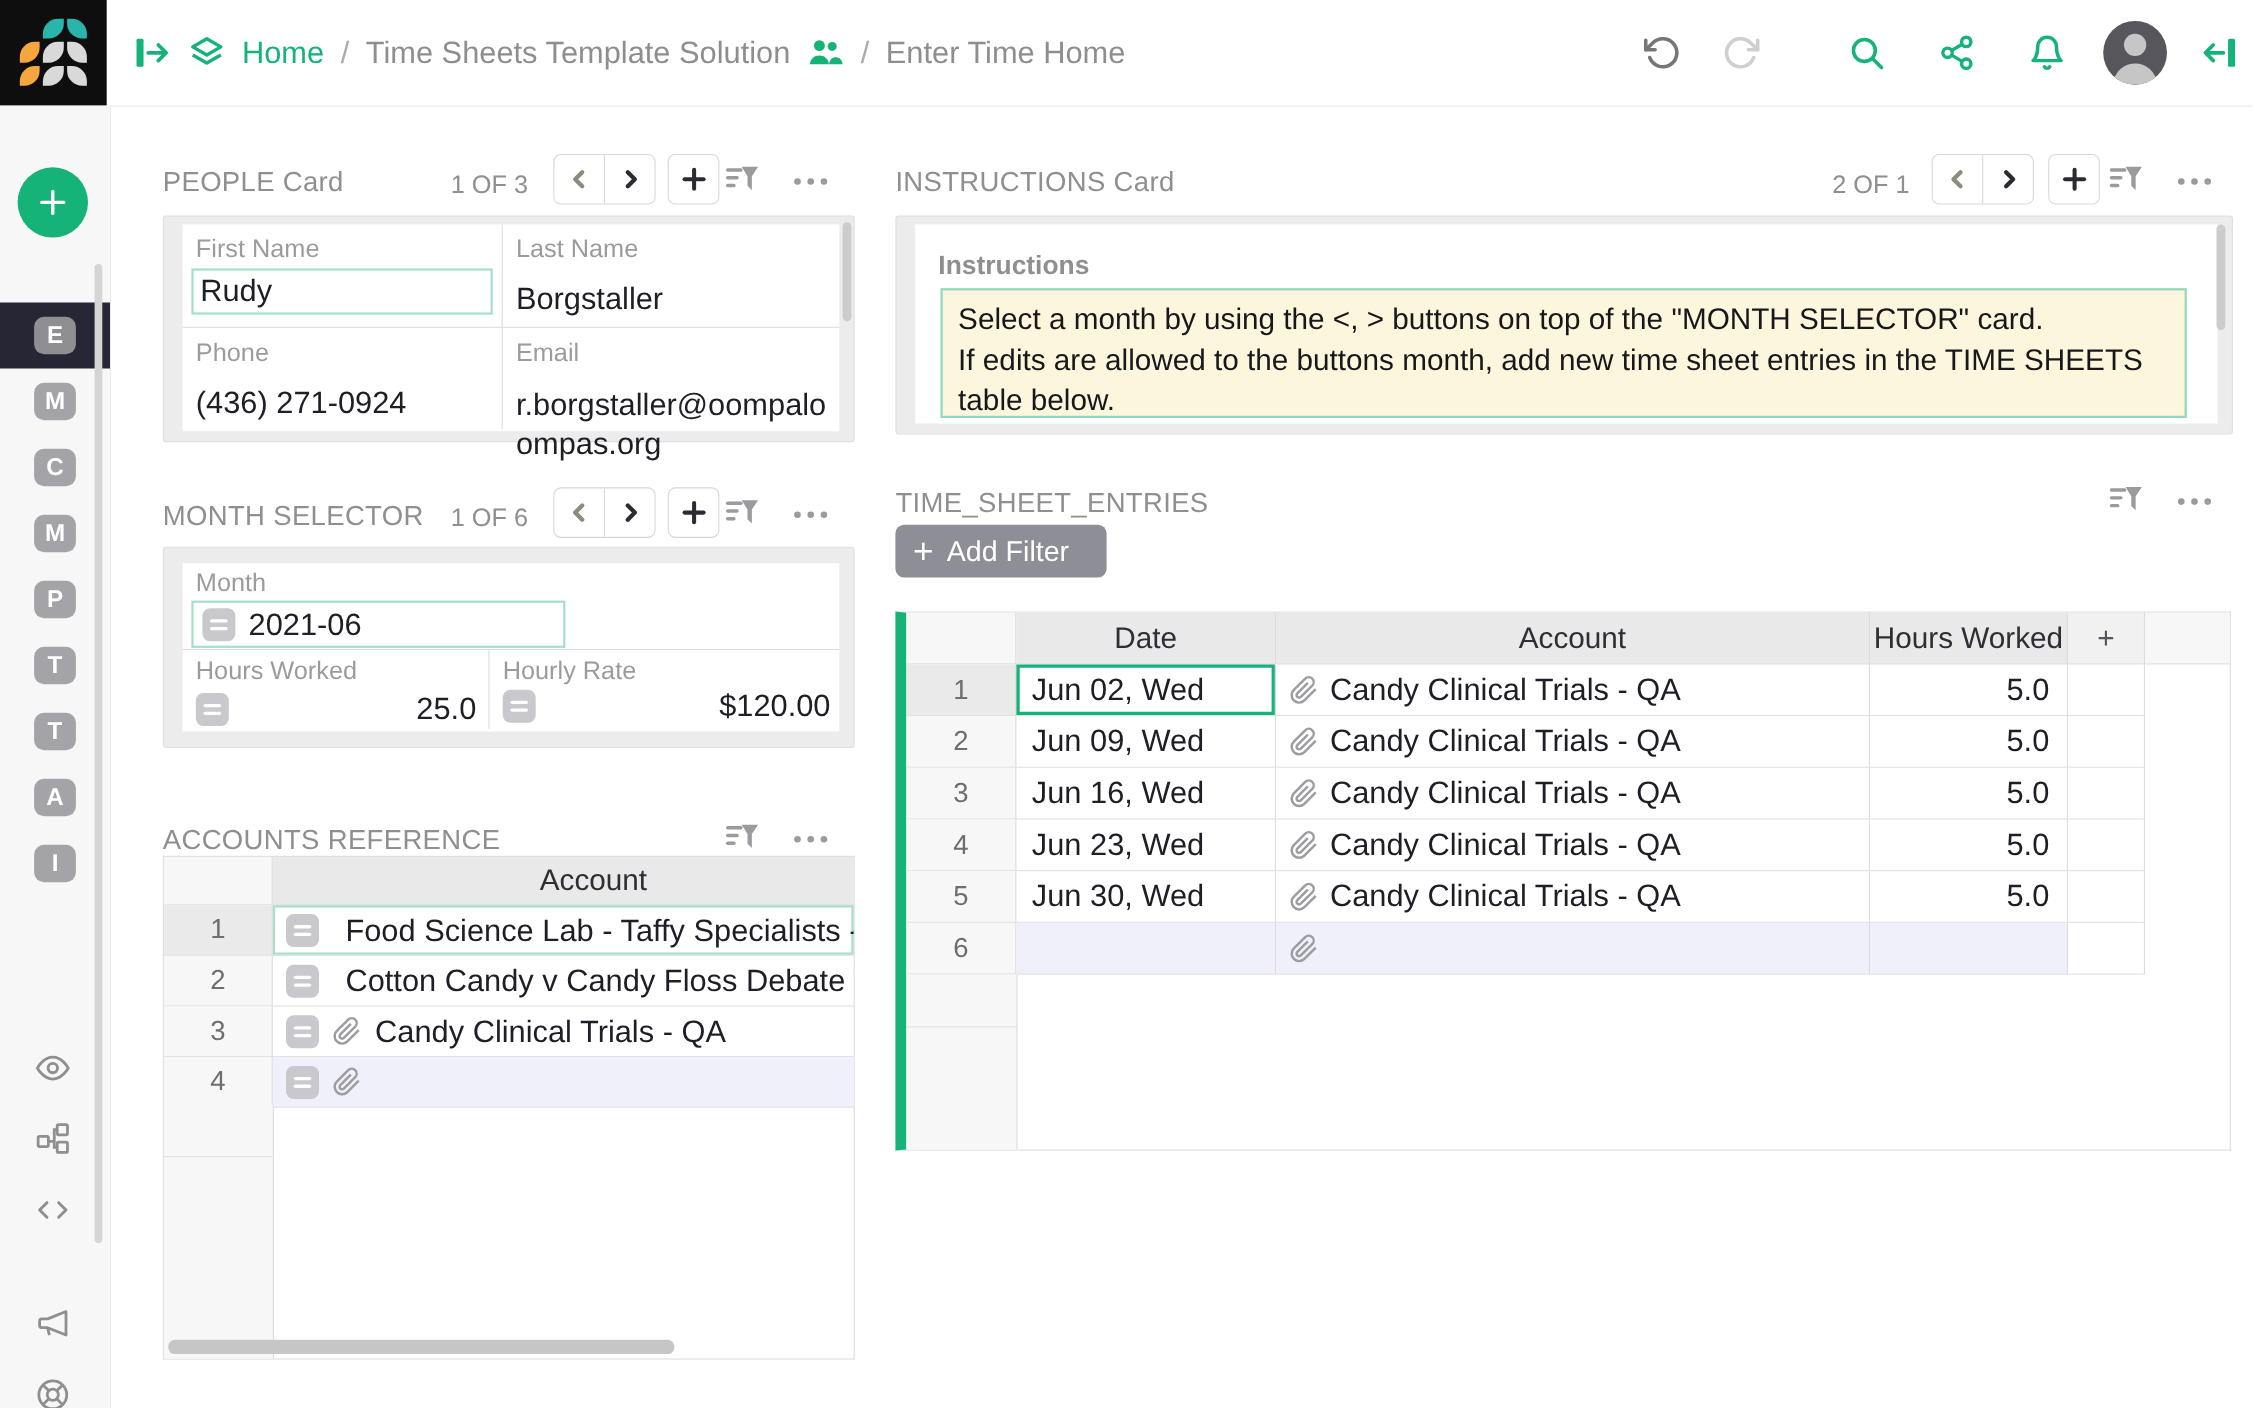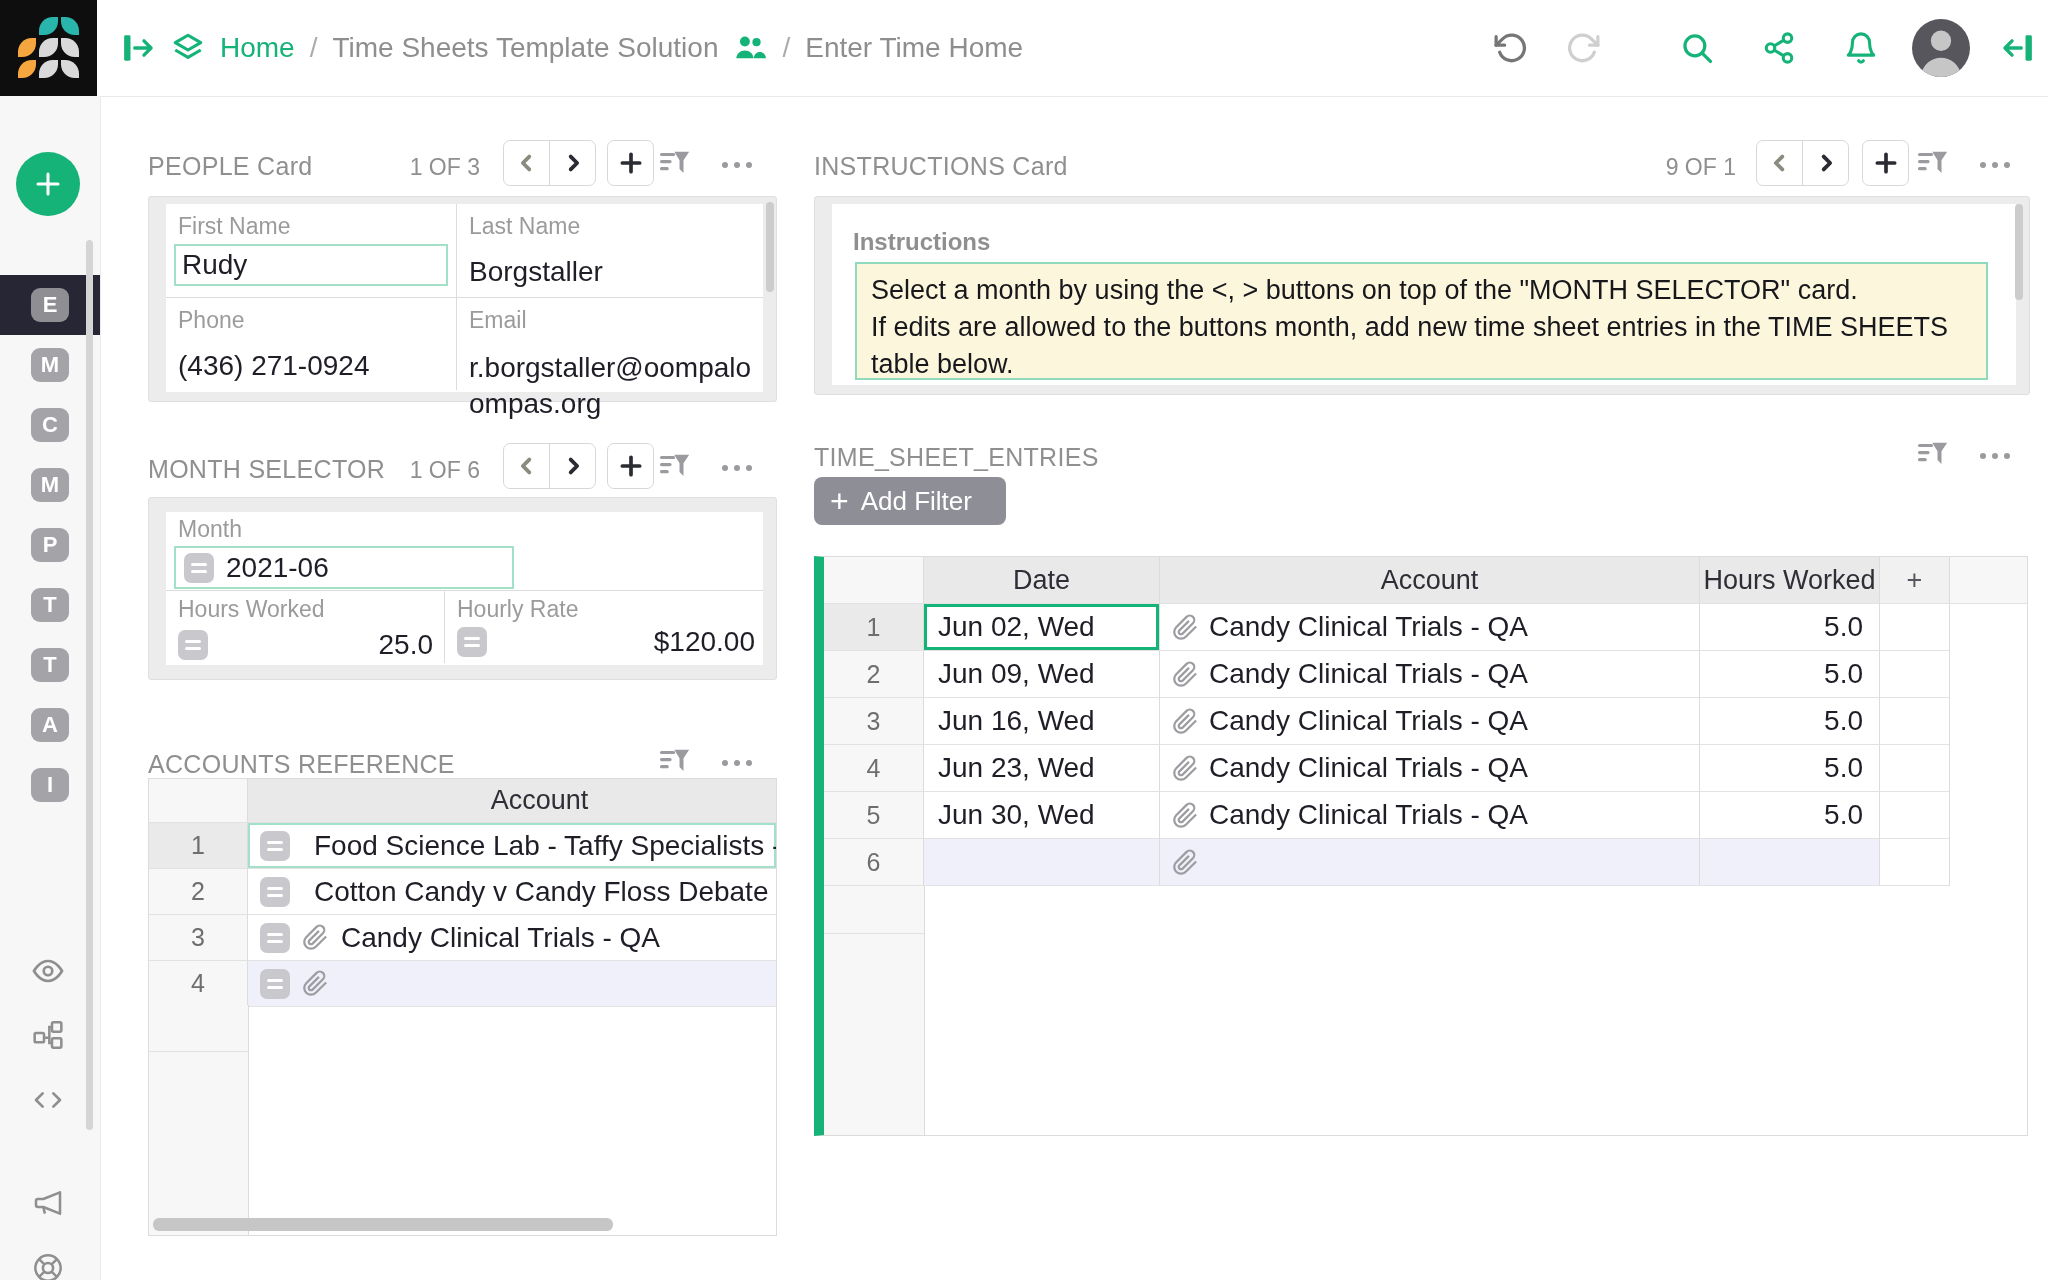--- a/index.html
+++ b/index.html
@@ -439,21 +439,21 @@
         <span class="celltext"></span>
       </div>
     </div>
     <div style="position:absolute;left:0;top:226px;bottom:0;width:99px;background:#F7F7F7;border-right:1px solid #DCDCDC">
       <div style="height:46px;border-bottom:1px solid #E2E2E2"></div>
     </div>
     <div class="abs hscroll" style="left:4px;bottom:4px;width:460px"></div>
   </div>
 
   <div class="abs wtitle" style="left:814px;top:152px">INSTRUCTIONS Card</div>
-  <div class="abs wcount" style="left:1616px;top:154px">9 OF 1</div>
+  <div class="abs wcount" style="left:1616px;top:154px">2 OF 1</div>
   <div class="abs navgroup" style="left:1756px;top:140px">
     <span class="navbtn">
       <svg width="22" height="22" viewBox="0 0 24 24" fill="none" stroke="#8B8B7E" stroke-width="4.2" stroke-linecap="round" stroke-linejoin="round">
           <polyline points="14.5 5 7.5 12 14.5 19"></polyline>
         </svg>
       </span>
     <span class="navbtn">
       <svg width="22" height="22" viewBox="0 0 24 24" fill="none" stroke="#2B2B33" stroke-width="4.2" stroke-linecap="round" stroke-linejoin="round">
           <polyline points="9.5 5 16.5 12 9.5 19"></polyline>
         </svg>
@@ -508,21 +508,21 @@
         <circle cx="17" cy="5" r="3" fill="#9A9A9F"></circle>
         <circle cx="29" cy="5" r="3" fill="#9A9A9F"></circle>
       </svg>
   </span>
 
   <div class="abs addfilter" style="left:814px;top:477px;width:176px;height:48px">
     <span class="plus">+</span>
     <span class="lbl">Add Filter</span>
   </div>
 
-  <div class="abs gridtbl" style="left:814px;top:556px;width:1214px;height:580px;border-left:10px solid #16B378;box-sizing:border-box">
+  <div class="abs gridtbl" style="left:814px;top:556px;width:1214px;height:490px;border-left:10px solid #16B378;box-sizing:border-box">
 
     <div class="trow" style="height:47px">
       <div class="tcell ncell" style="width:100px"></div>
       <div class="tcell hcell" style="width:236px">Date</div>
       <div class="tcell hcell" style="width:540px">Account</div>
       <div class="tcell hcell" style="width:180px">Hours Worked</div>
       <div class="tcell" style="width:70px;background:#F1F1F1;justify-content:center;font-size:27px;color:#55555C">+</div>
       <div class="tcell" style="flex:1;background:#F7F7F7;border-right:none"></div>
     </div>
 

